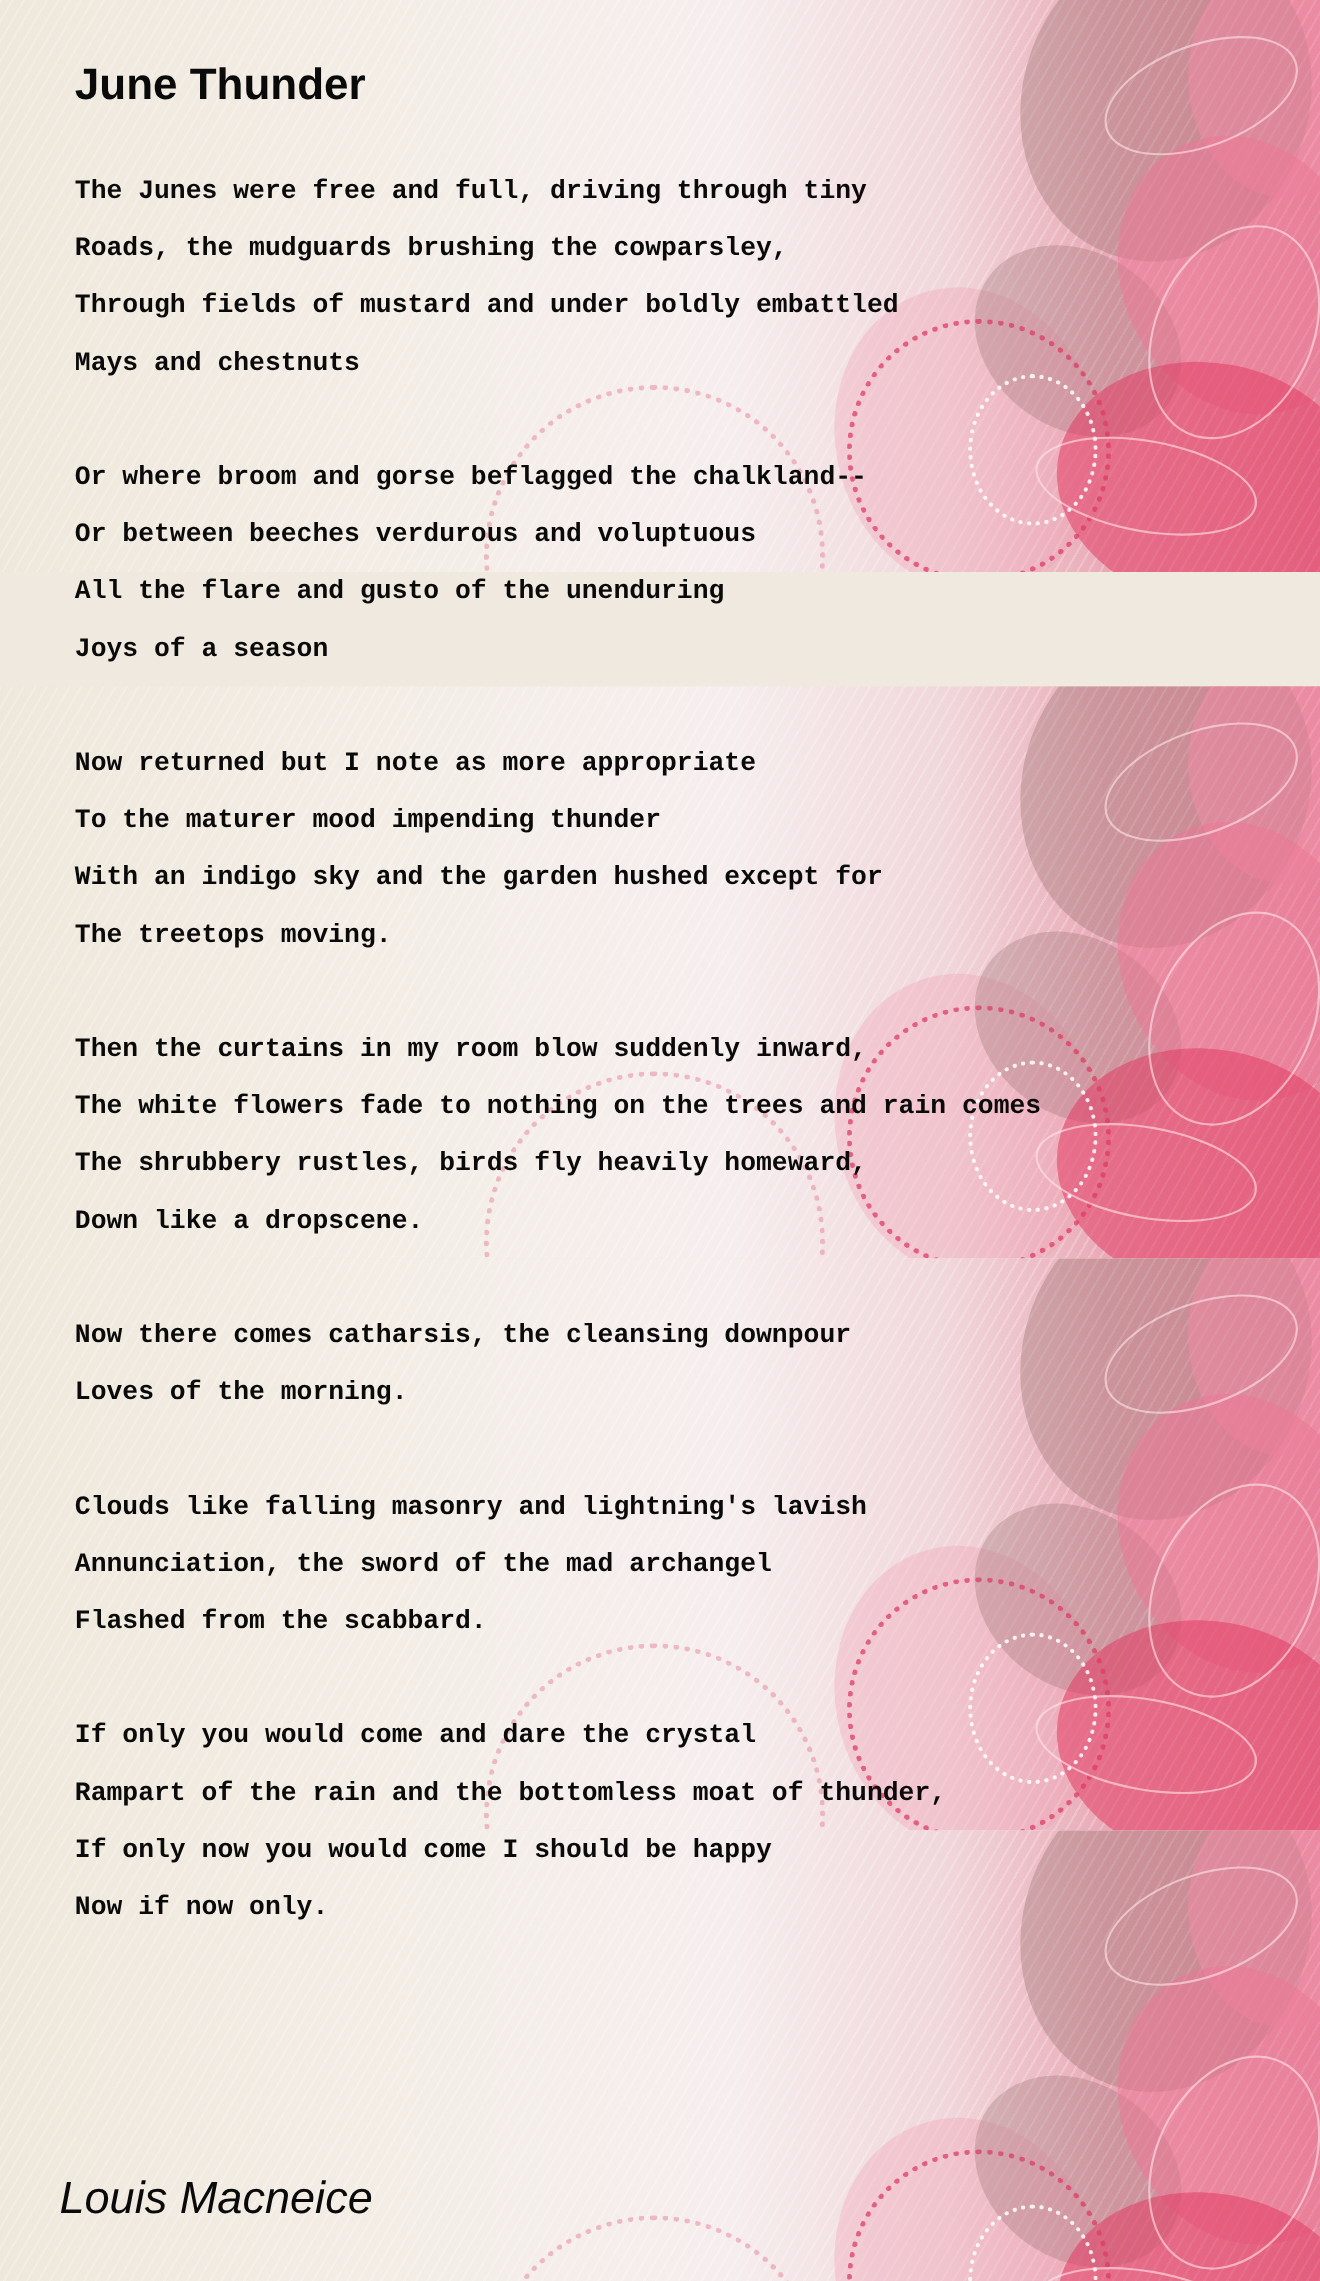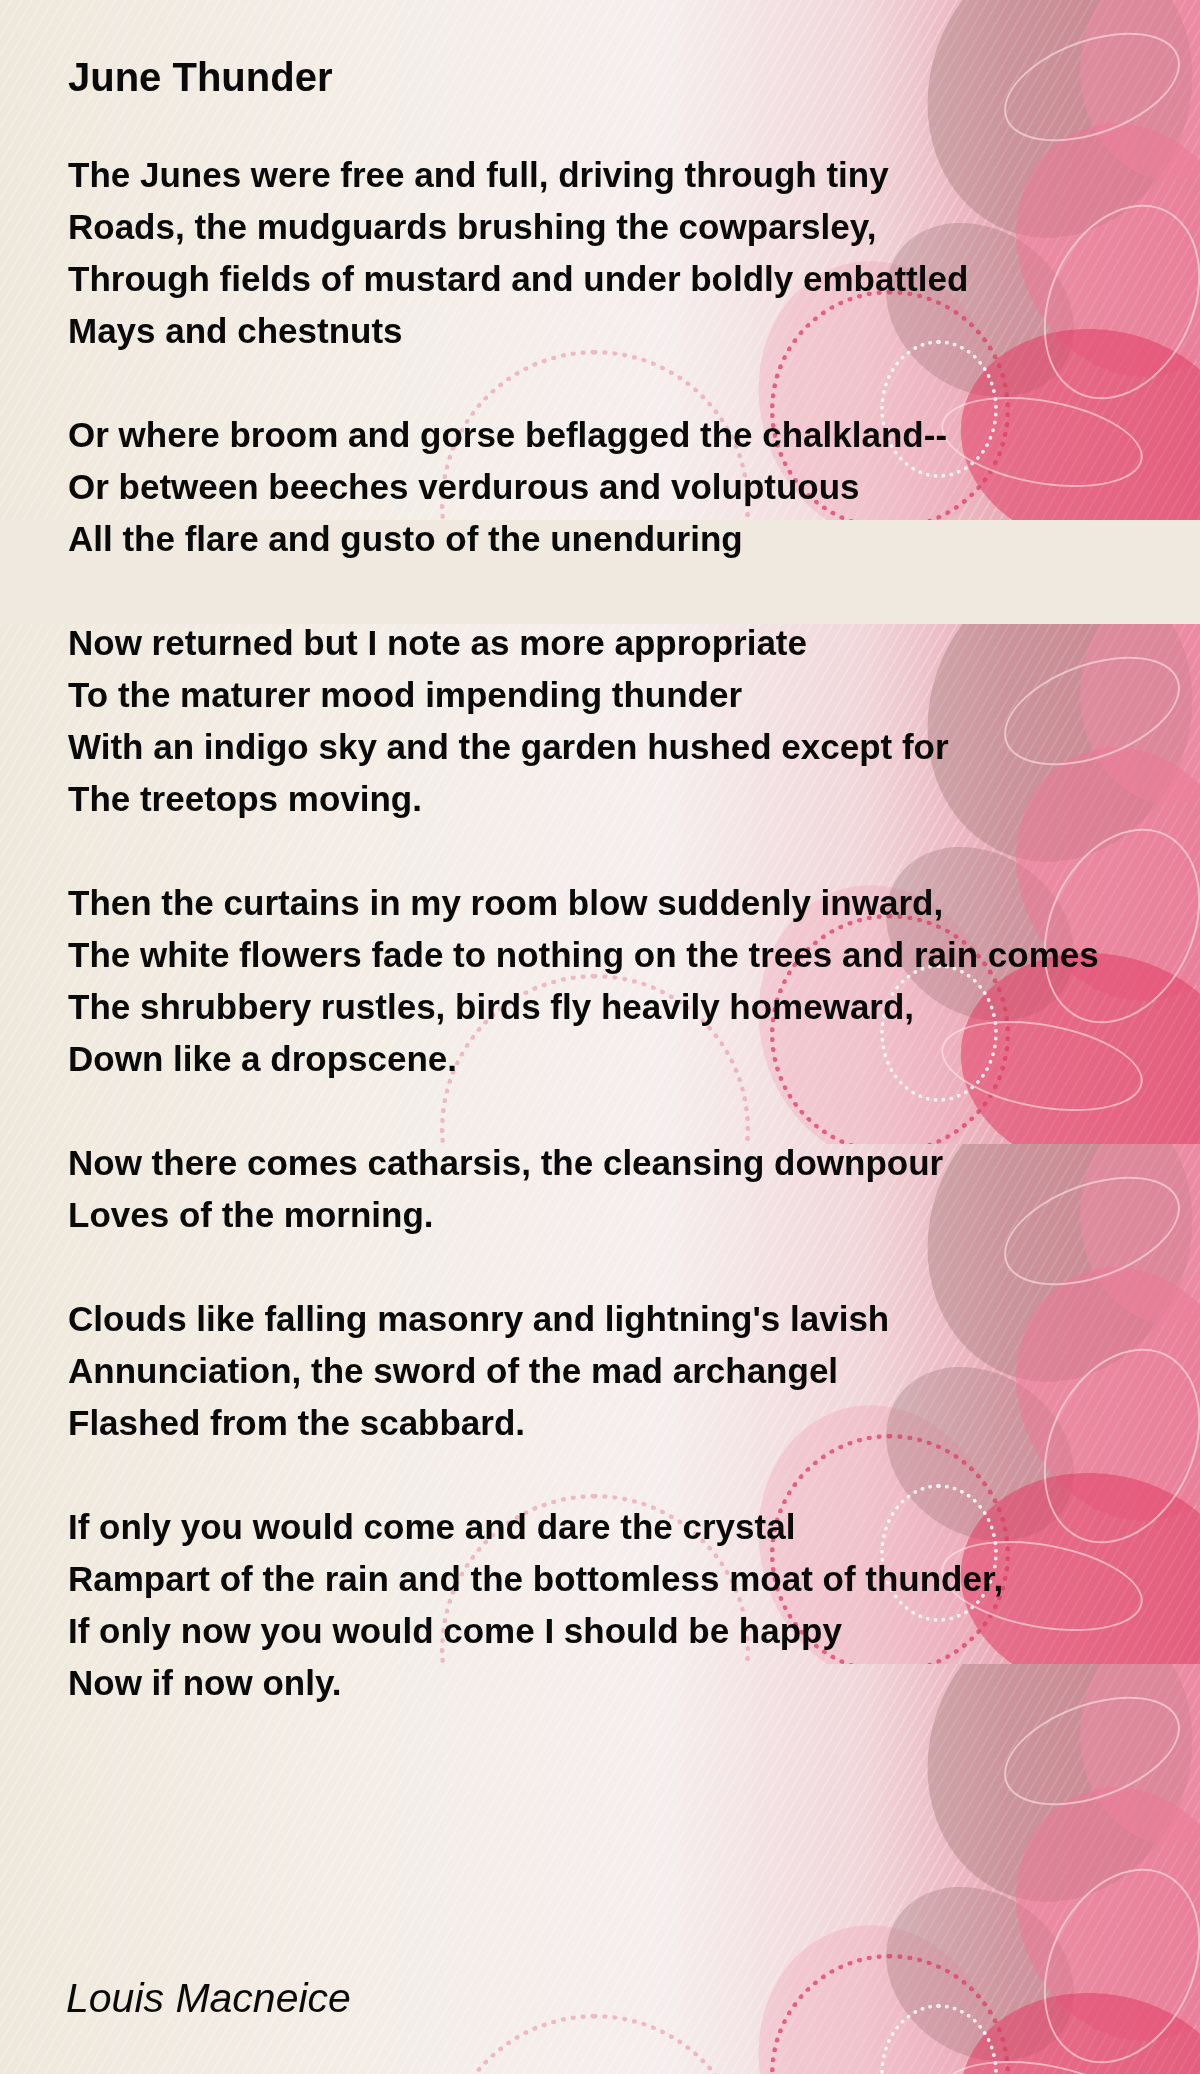--- a/index.html
+++ b/index.html
@@ -31,24 +31,24 @@
   .s2 { left: 1050px; top: 200px; width: 140px; height: 200px; transform: rotate(25deg); }
   .s3 { left: 940px; top: 400px; width: 200px; height: 80px; transform: rotate(10deg); }
 
   .title {
     position: absolute; left: 68px; top: 52px; margin: 0;
     font-size: 40px; font-weight: bold; line-height: 50px; white-space: nowrap; text-align: right;
   }
   .poem { position: absolute; left: 68px; top: 149px; }
   .stanza { margin-bottom: 52px; }
   .line {
-    font-size: 35px; font-weight: bold; line-height: 52px; height: 52px; white-space: nowrap;
+    font-size: 24px; font-weight: bold; line-height: 52px; height: 52px; white-space: nowrap; font-family: Liberation Mono, monospace;
   }
   .author {
-    position: absolute; left: 66px; top: 1972px; margin: 0;
+    position: absolute; left: 54px; top: 1972px; margin: 0;
     font-size: 41px; font-style: italic; font-weight: normal; line-height: 52px; white-space: nowrap;
   }
 </style>
 </head>
 <body>
 
 <div class="page">
 
   <div class="bg-tile" style="top:0px">
     <div class="petal p5"></div>
@@ -113,20 +113,21 @@
     <div class="stanza">
       <div class="line">The Junes were free and full, driving through tiny</div>
       <div class="line">Roads, the mudguards brushing the cowparsley,</div>
       <div class="line">Through fields of mustard and under boldly embattled</div>
       <div class="line">Mays and chestnuts</div>
     </div>
     <div class="stanza">
       <div class="line">Or where broom and gorse beflagged the chalkland--</div>
       <div class="line">Or between beeches verdurous and voluptuous</div>
       <div class="line">All the flare and gusto of the unenduring</div>
+      <div class="line">Joys of a season</div>
     </div>
     <div class="stanza">
       <div class="line">Now returned but I note as more appropriate</div>
       <div class="line">To the maturer mood impending thunder</div>
       <div class="line">With an indigo sky and the garden hushed except for</div>
       <div class="line">The treetops moving.</div>
     </div>
     <div class="stanza">
       <div class="line">Then the curtains in my room blow suddenly inward,</div>
       <div class="line">The white flowers fade to nothing on the trees and rain comes</div>

